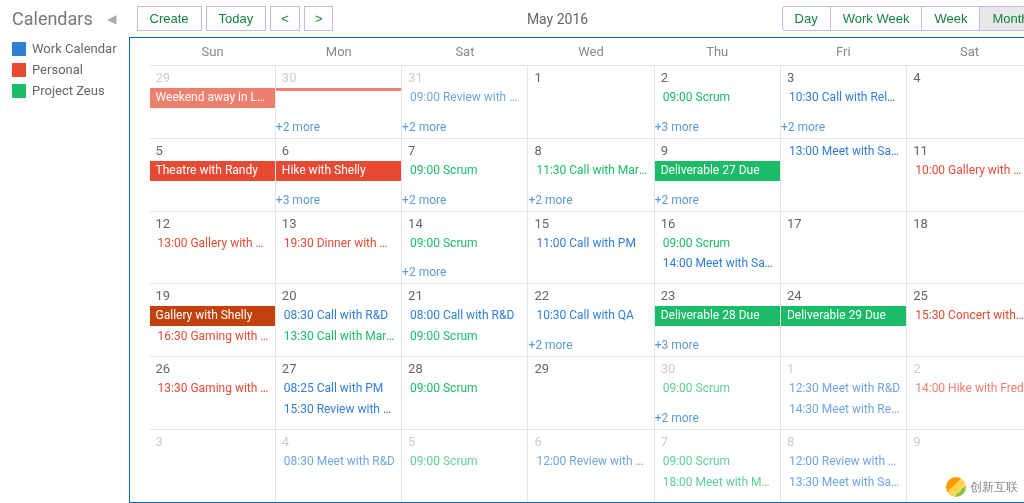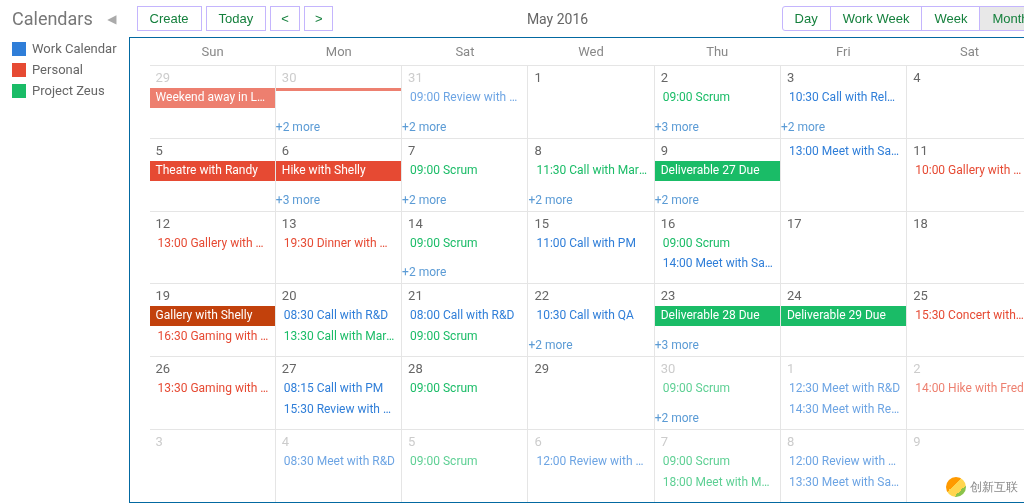--- a/index.html
+++ b/index.html
@@ -283,21 +283,21 @@
           <div class="week">
             <div class="day">
               <div class="day-num">26</div>
               <div class="events">
                 <div class="event" style="color: rgb(230, 74, 51);">13:30 Gaming with Ra...</div>
               </div>
             </div>
             <div class="day">
               <div class="day-num">27</div>
               <div class="events">
-                <div class="event" style="color: rgb(47, 126, 216);">08:15 Call with PM</div>
+                <div class="event" style="color: rgb(47, 126, 216);">08:25 Call with PM</div>
                 <div class="event" style="color: rgb(47, 126, 216);">15:30 Review with PM</div>
               </div>
             </div>
             <div class="day">
               <div class="day-num">28</div>
               <div class="events">
                 <div class="event" style="color: rgb(26, 188, 103);">09:00 Scrum</div>
               </div>
             </div>
             <div class="day">

